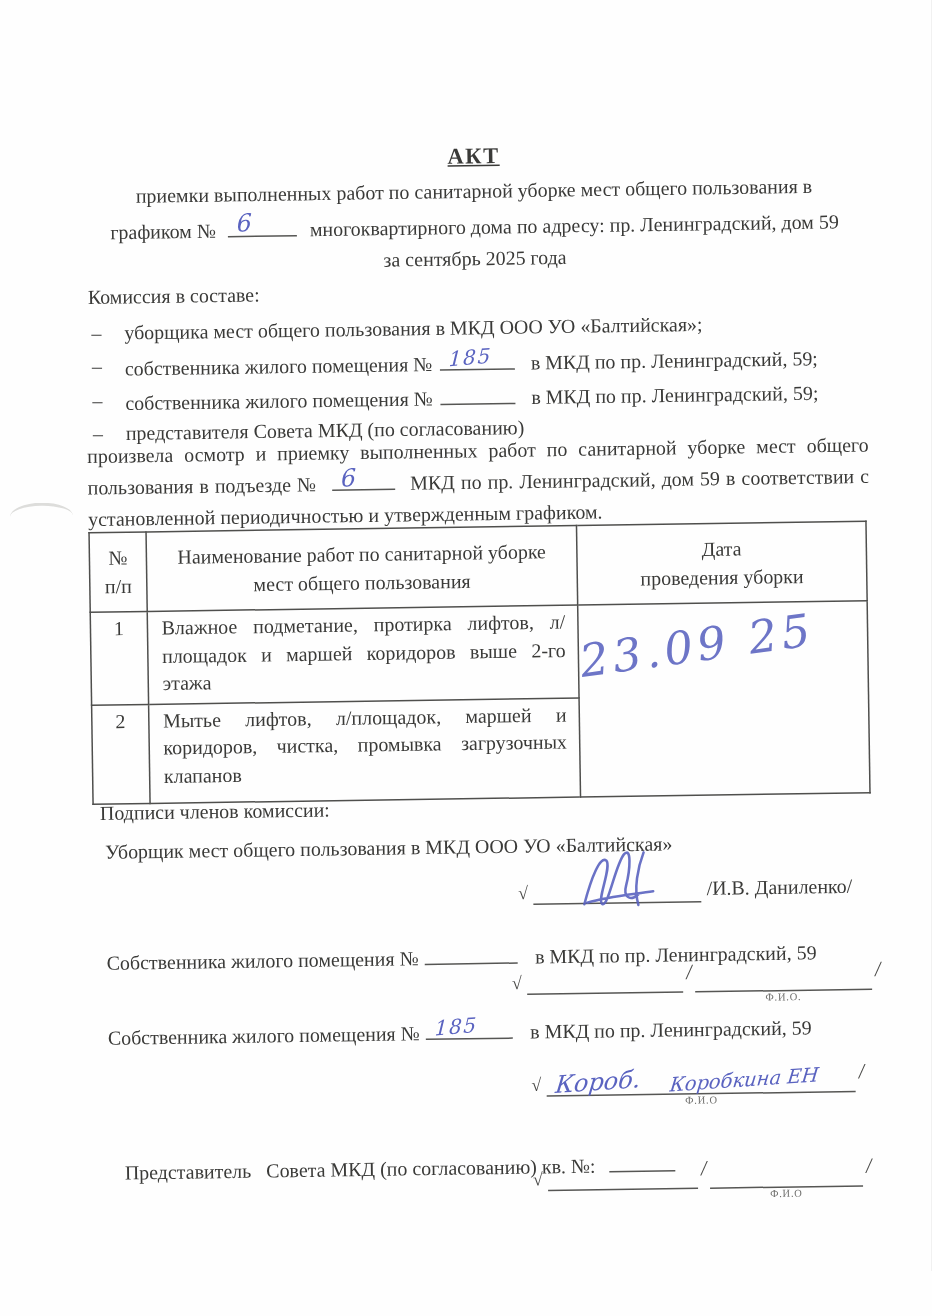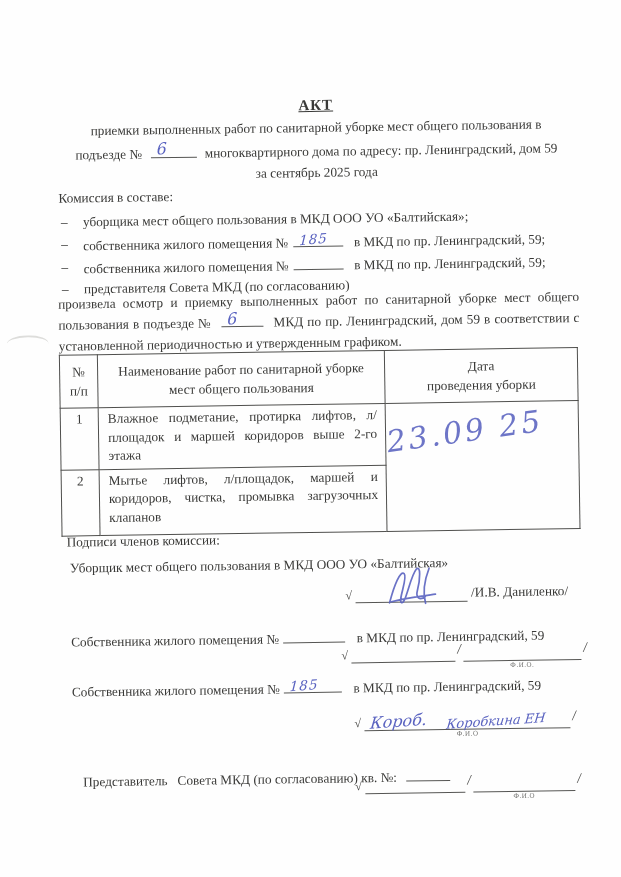--- a/index.html
+++ b/index.html
@@ -77,21 +77,21 @@
 
 <div class="page">
   <div class="scan">
     <div class="artifact"></div>
     <div class="content">
 
       <div class="abs title">АКТ</div>
 
       <div class="abs sub sub1">приемки выполненных работ по санитарной уборке мест общего пользования в</div>
       <div class="abs sub sub2">
-        <span>подъезде №</span>
+        <span>графиком №</span>
         <span class="blank" style="width:46px;margin:0 5px;">
           <span class="hw hw-inline">6</span>
         </span>
         <span>многоквартирного дома по адресу: пр. Ленинградский, дом 59</span>
       </div>
       <div class="abs sub sub3">за сентябрь 2025 года</div>
 
       <div class="abs heading h-commission">Комиссия в составе:</div>
 
       <div class="abs item it0">

